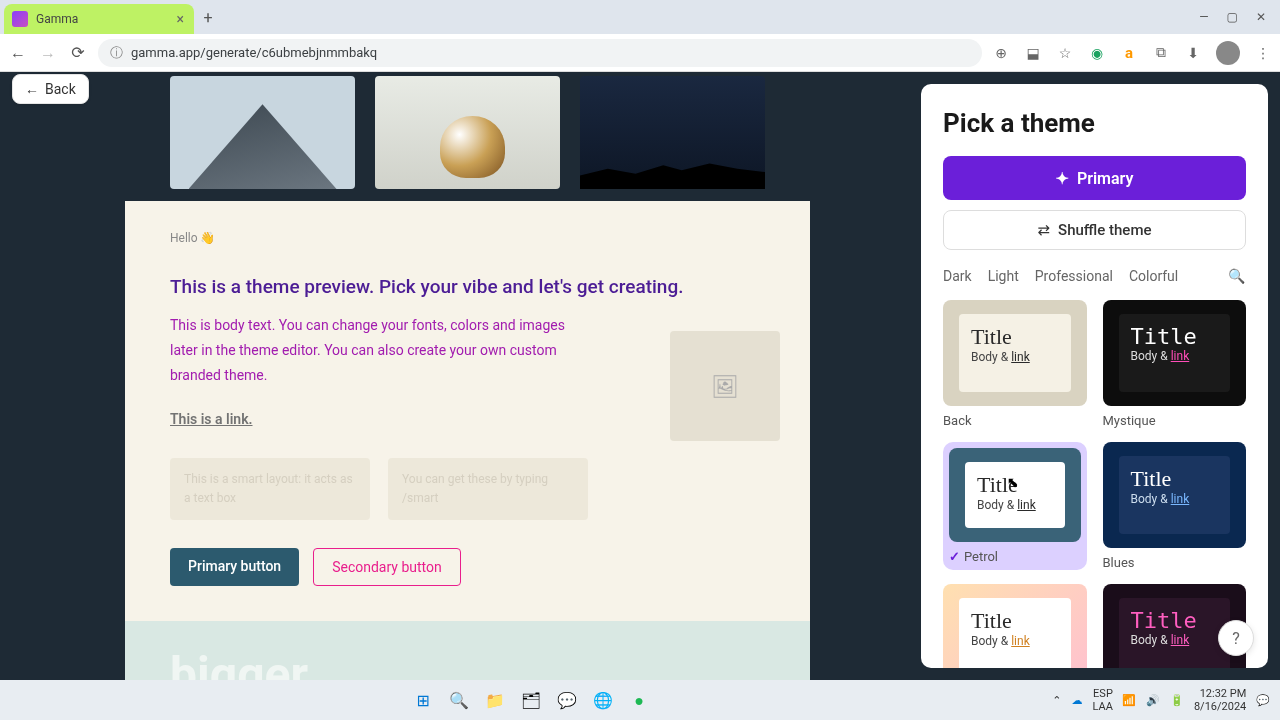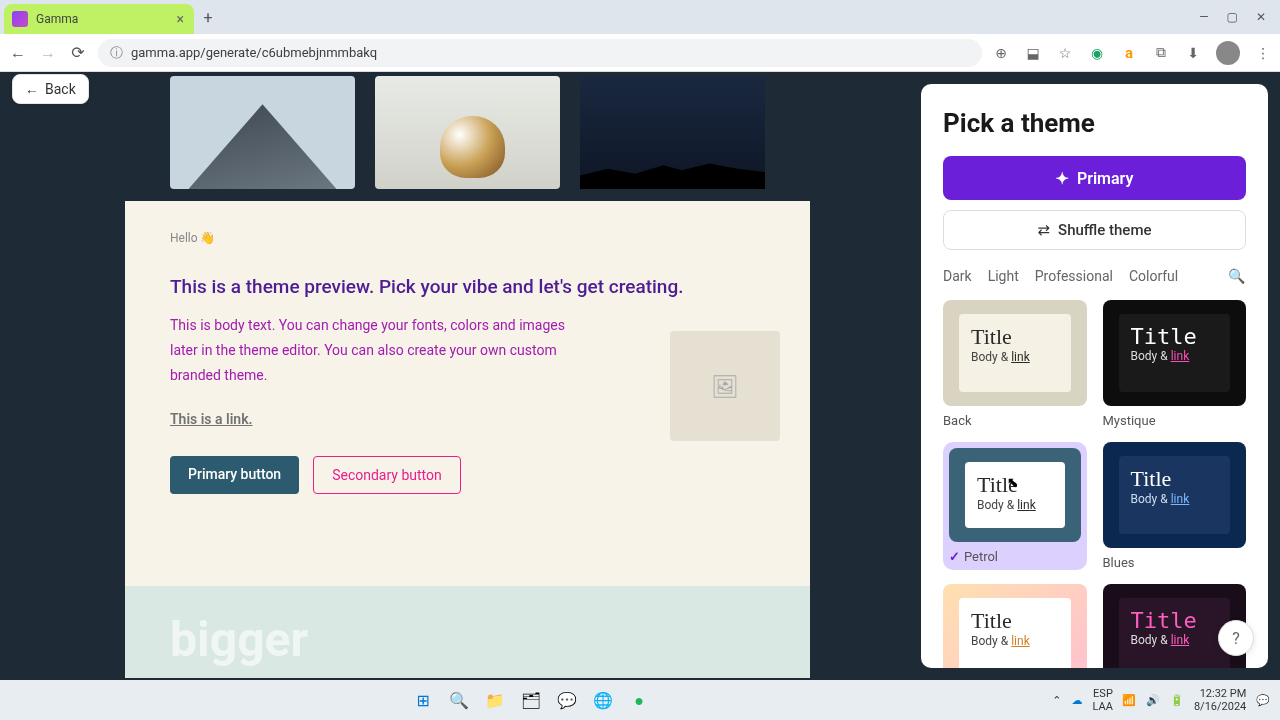--- a/index.html
+++ b/index.html
@@ -134,20 +134,24 @@
         </div>
     </div>
     <div class="slide">
       <div class="hello">
         <span>Hello</span> <span>👋</span>
       </div>
       <div class="slide-title">This is a theme preview. Pick your vibe and let's get creating.</div>
       <div class="body-text" style="max-width:400px">This is body text. You can change your fonts, colors and images later in the theme editor. You can also create your own custom branded theme.</div>
       <a class="link">This is a link.</a>
       <div class="img-placeholder">🖼</div>
+      <div class="smart-row">
+        <div class="smart-box">This is a smart layout: it acts as a text box</div>
+        <div class="smart-box">You can get these by typing /smart</div>
+      </div>
       <div class="btn-row">
         <div class="btn-primary">Primary button</div>
         <div class="btn-secondary">Secondary button</div>
       </div>
     </div>
     <div class="slide2">
       <div class="bigger">bigger</div>
 
     </div>
   </div>

